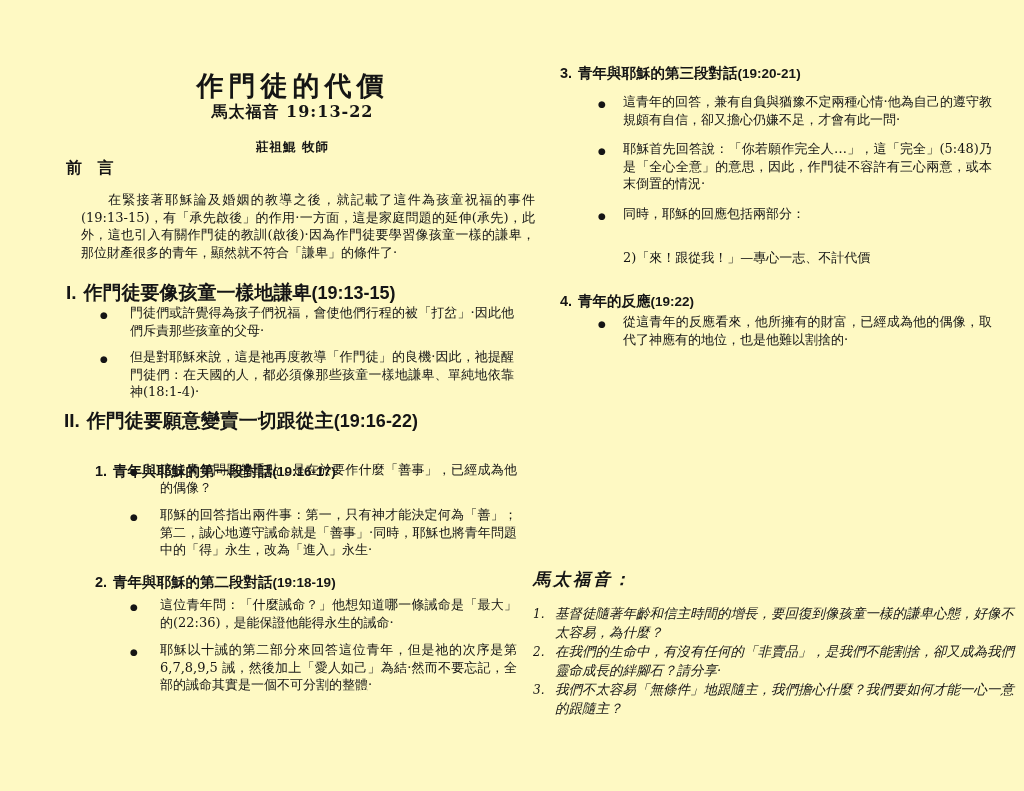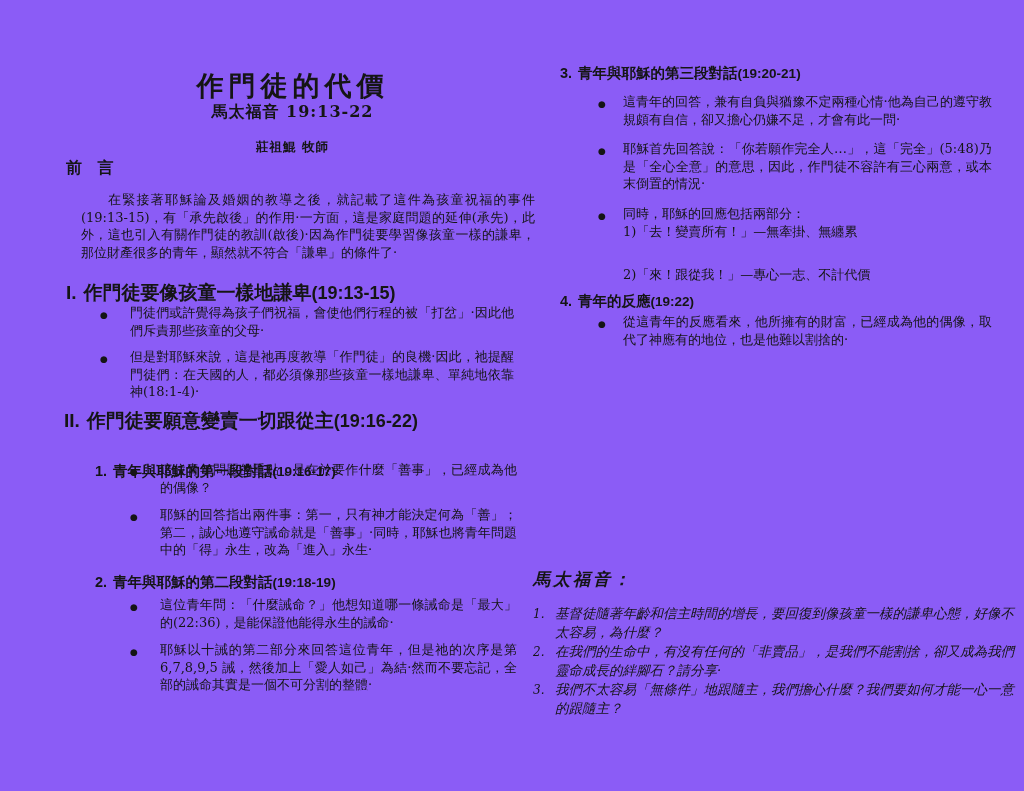--- a/index.html
+++ b/index.html
@@ -1,19 +1,19 @@
 <!DOCTYPE html>
 <html><head>
 <meta charset="utf-8">
 <style>
   html,body{margin:0;padding:0;background:#888;}
   .page{
     position:relative;
     width:1024px;height:791px;
-    background:#8b5cf6;
+    background:#fef9c3;
     color:#151515;
     font-family:"DejaVu Serif","Liberation Serif",serif;
     overflow:hidden;
     margin:0 auto;
   }
   .abs{position:absolute;}
   
   .header{left:65px;top:70px;width:455px;text-align:center;}
   .title{font-size:27px;font-weight:bold;letter-spacing:5px;line-height:1.2;}
   .scripture{font-size:16px;font-weight:bold;letter-spacing:1px;}
@@ -105,21 +105,20 @@
     <span class="btxt">這青年的回答，兼有自負與猶豫不定兩種心情·他為自己的遵守教規頗有自信，卻又擔心仍嫌不足，才會有此一問·</span>
   </div>
   <div class="abs bullet rt" style="left:598px;top:140px;width:394px;">
     <span class="dot">●</span>
     <span class="btxt">耶穌首先回答說：「你若願作完全人…」，這「完全」(5:48)乃是「全心全意」的意思，因此，作門徒不容許有三心兩意，或本末倒置的情況·</span>
   </div>
   <div class="abs bullet rt" style="left:598px;top:205px;width:394px;">
     <span class="dot">●</span>
     <span class="btxt">
       <span class="line">同時，耶穌的回應包括兩部分：</span>
-      <span class="line">1)「去！變賣所有！」—無牽掛、無纏累</span>
       <span class="line gap">2)「來！跟從我！」—專心一志、不計代價</span>
     </span>
   </div>
 
   <div class="abs sub-h" style="left:560px;top:292px;">
     <span class="lbl">4.</span><span>青年的反應</span><span class="ref">(19:22)</span>
   </div>
   <div class="abs bullet rt" style="left:598px;top:313px;width:394px;">
     <span class="dot">●</span>
     <span class="btxt">從這青年的反應看來，他所擁有的財富，已經成為他的偶像，取代了神應有的地位，也是他難以割捨的·</span>

